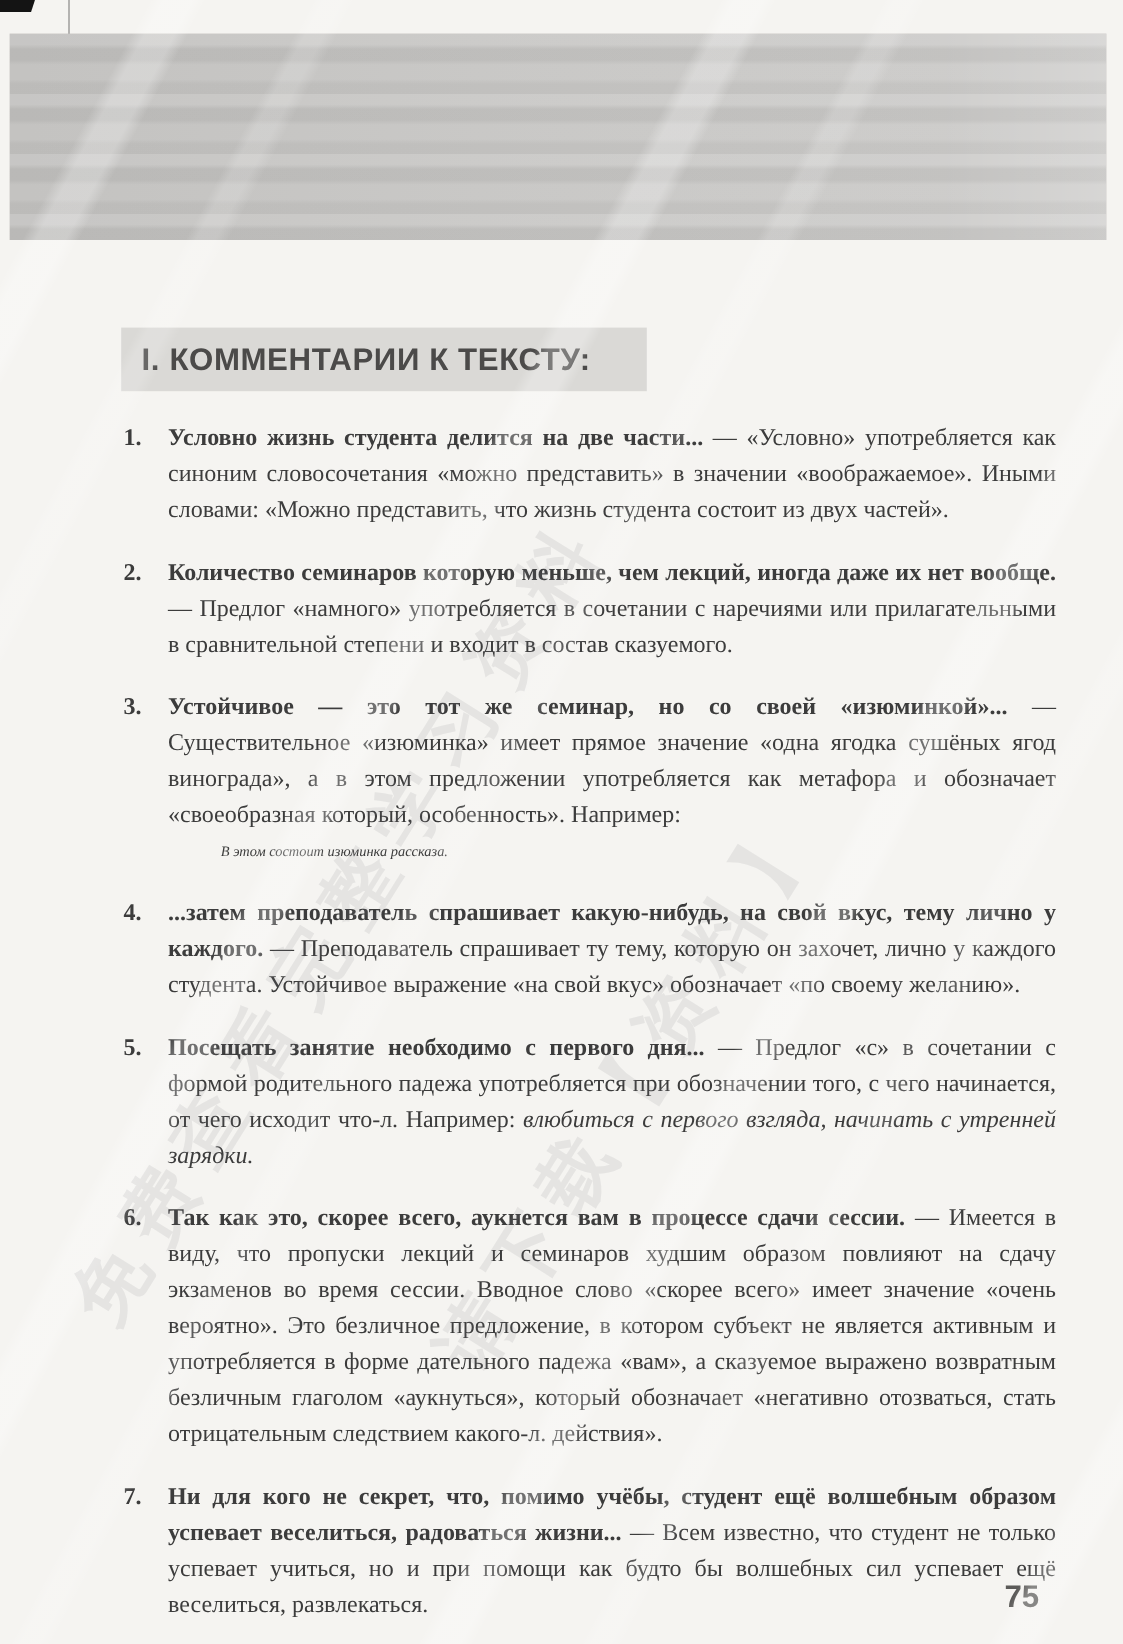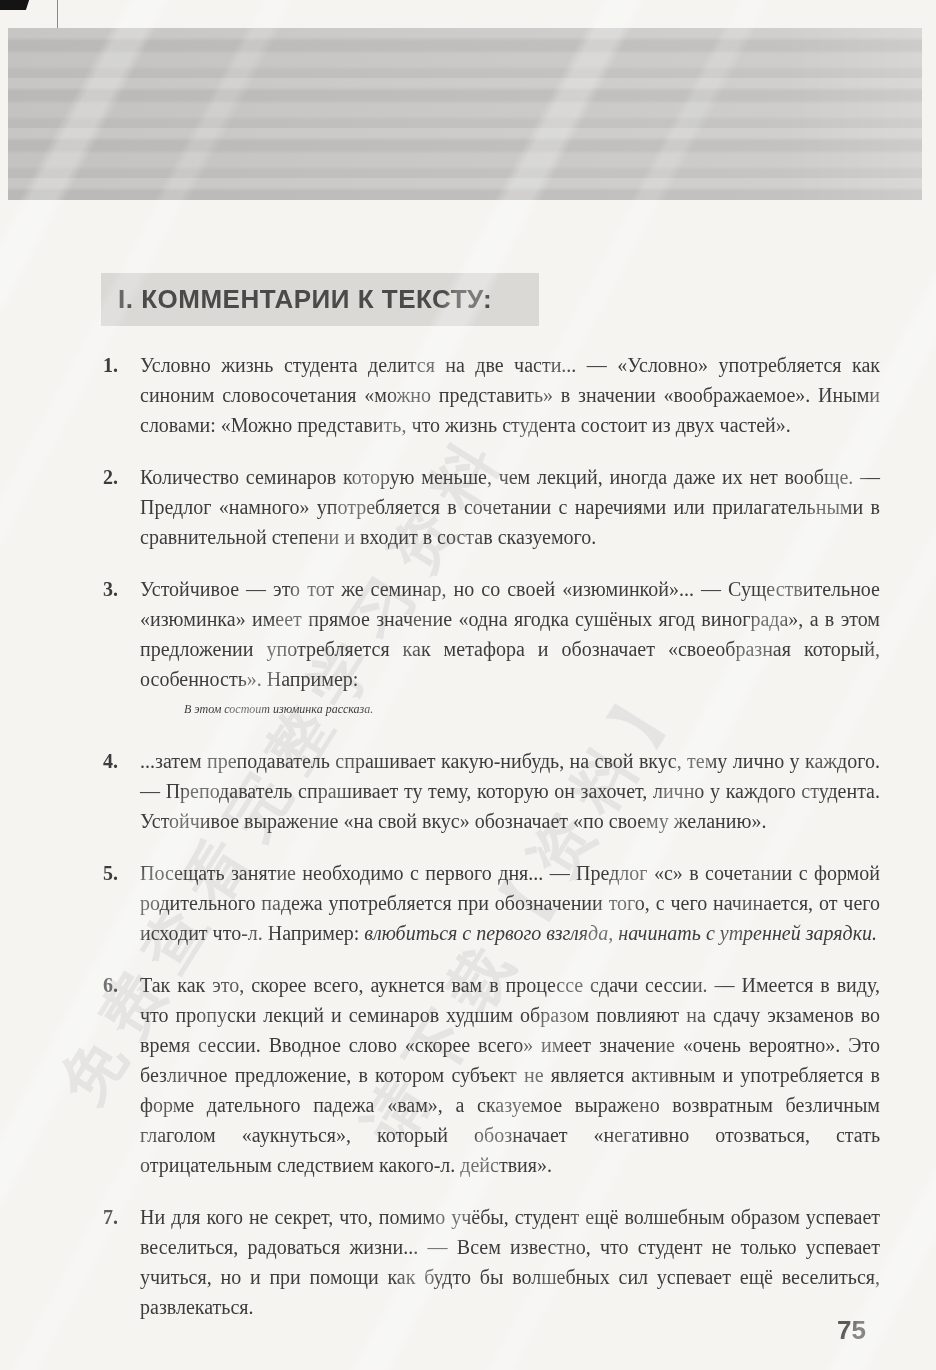--- a/index.html
+++ b/index.html
@@ -97,21 +97,21 @@
     display:flex;margin:0 0 22px 0;
   }
   .comment-item .num{
     flex:0 0 37px;
     font-weight:bold;font-size:20px;line-height:30px;
   }
   .comment-body{flex:1 1 auto;}
   .comment-text{
     margin:0;font-size:20px;line-height:30px;text-align:justify;
   }
-  .comment-text b{font-weight:normal;}
+  .comment-text b{font-weight:bold;}
   .comment-text .inline-ex{font-style:italic;}
   .example{
     margin:0 0 0 44px;font-size:12px;line-height:30px;font-style:italic;
   }
   .example:empty, .inline-ex:empty{display:none;}
 
   
   .page-number{
     position:absolute;right:70px;bottom:24px;
     font-family:"Liberation Sans", sans-serif;

